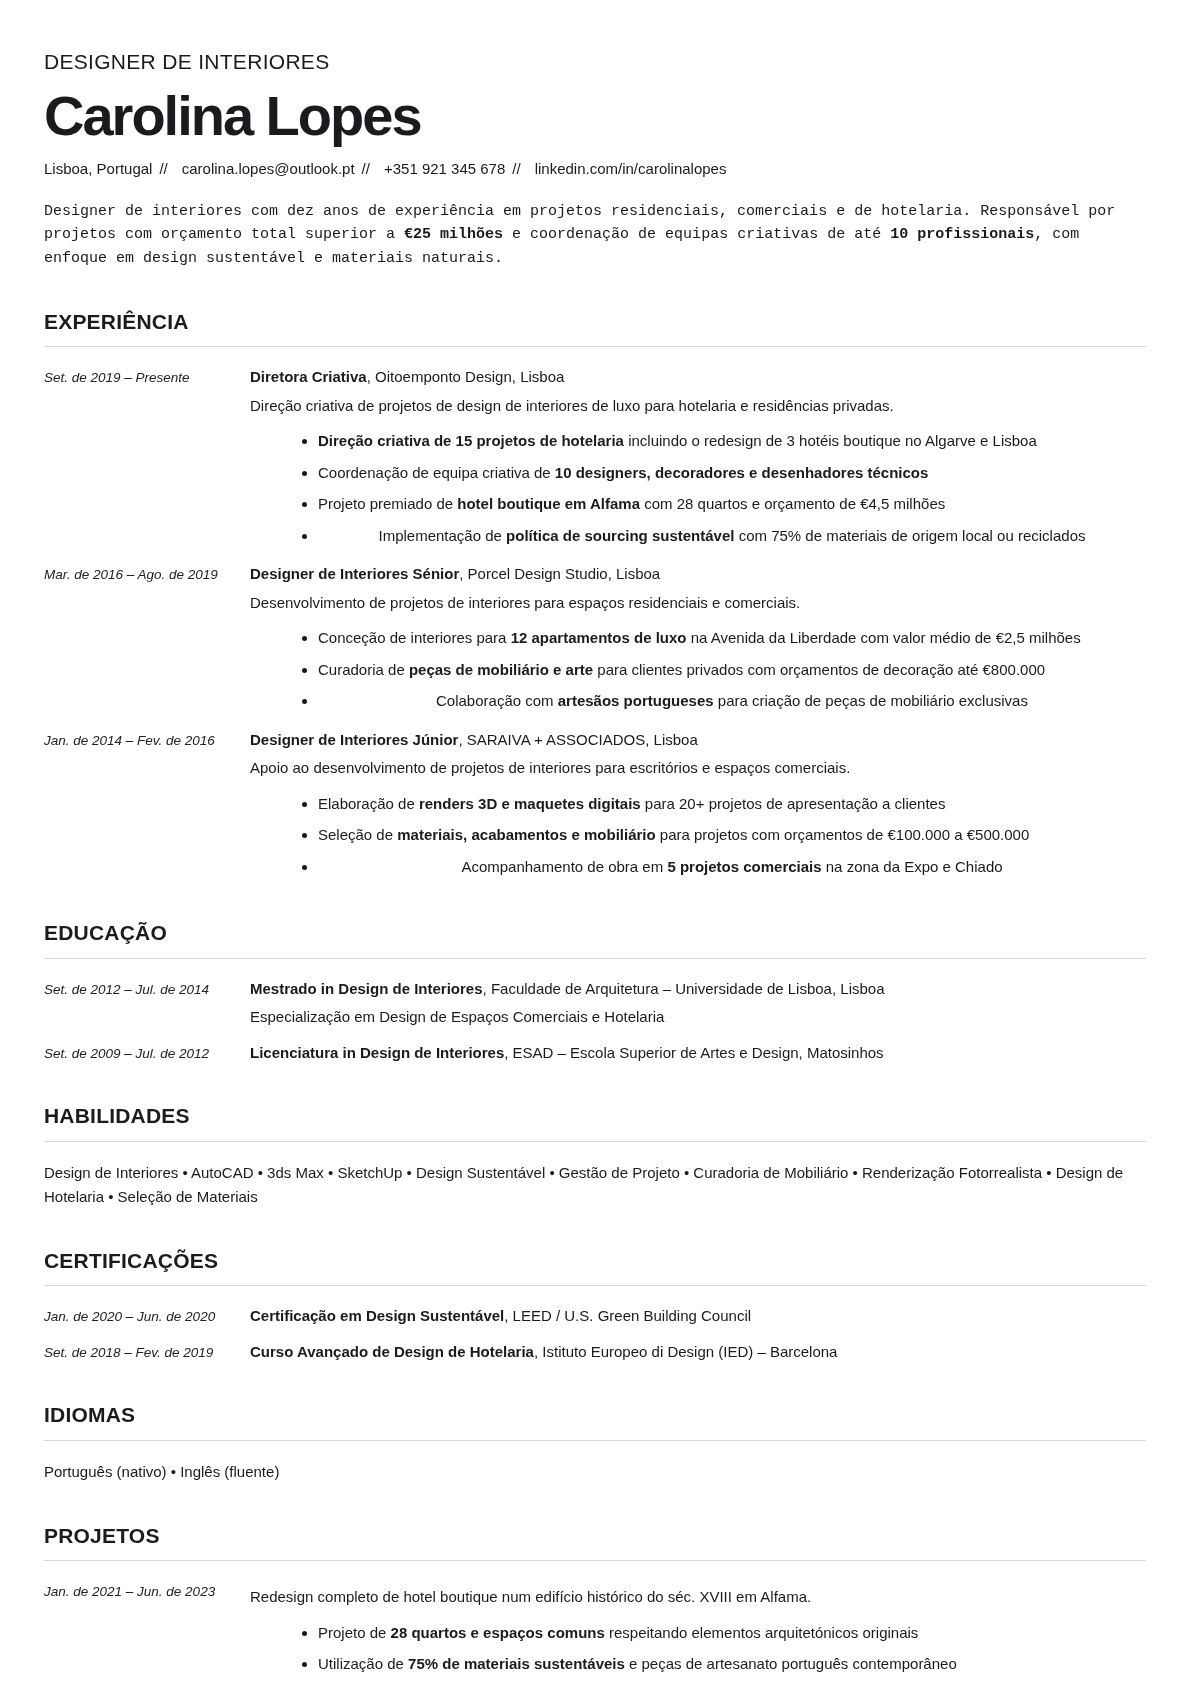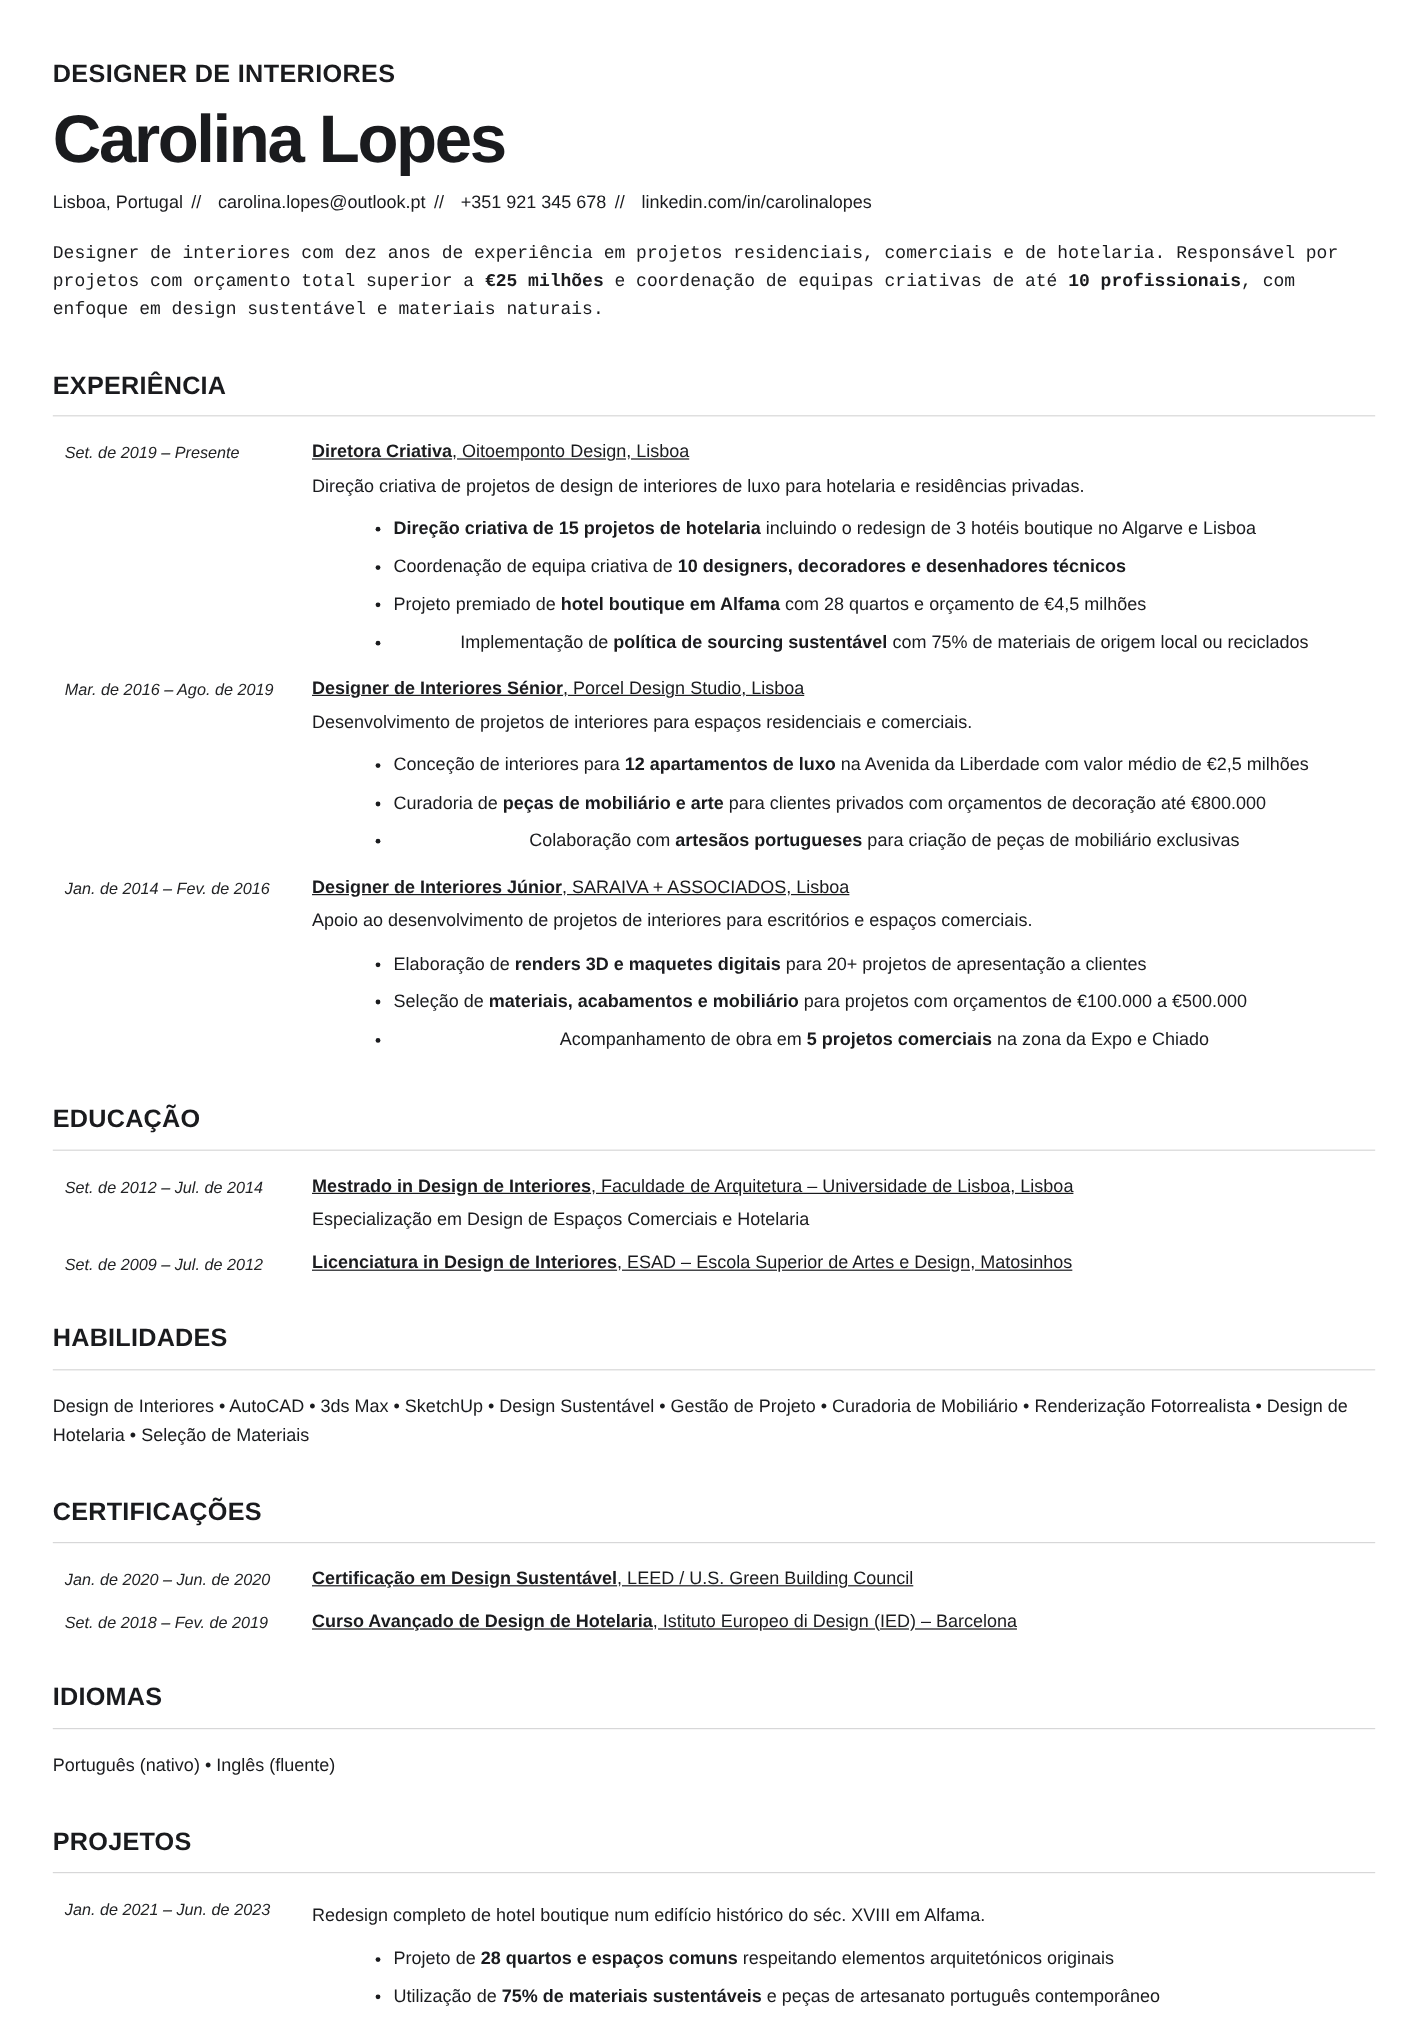--- a/index.html
+++ b/index.html
@@ -3,39 +3,39 @@
 <meta charset="utf-8">
 <style>
   html,body{margin:0;padding:0;background:#ffffff;}
   .page{
     width:1190px;min-height:1683px;box-sizing:border-box;
     padding:46px 44px 40px 44px;background:#ffffff;color:#1a1b1e;
     font-family:"Liberation Sans","DejaVu Sans",sans-serif;
     font-size:15px;line-height:1.5;
   }
   
-  .overline{font-size:21px;font-weight:700;letter-spacing:0.3px;}
+  .overline{font-size:21px;font-weight:400;letter-spacing:0.3px;}
   .name{margin:10px 0 0 0;font-size:56px;font-weight:700;letter-spacing:-2px;line-height:1.0;}
   .contact{margin-top:14px;font-size:15px;white-space:nowrap;}
   .contact-sep{margin:0 14px 0 7px;}
   .summary{margin:20px 0 0 0;line-height:1.55;font-family:Liberation Mono, monospace;}
   b{font-weight:700;}
   
   .section{margin-top:36px;}
   .section-heading{
     margin:0;font-size:21px;font-weight:700;letter-spacing:0.2px;
     padding-bottom:9px;border-bottom:1px solid #d7d7d8;
   }
   .section-body{padding-top:19px;}
   .section-text{margin:0;line-height:1.6;}
   
-  .entry{display:grid;grid-template-columns:206px 1fr;align-items:start;margin-left:10px;}
+  .entry{display:grid;grid-template-columns:206px 1fr;align-items:start;}
   .entry + .entry{margin-top:13px;}
   .entry-date{font-style:italic;font-size:13.5px;color:#222325;padding-top:2px;}
-  .entry-title{line-height:1.5;text-decoration:underline;}
+  .entry-title{line-height:1.5;}
   .entry-desc{margin:6px 0 0 0;}
   .bullets{margin:13px 0 3px 0;padding-left:68px;list-style:disc outside;}
   .bullets li{margin-bottom:9px;}
   .bullets li:last-child{margin-bottom:0;text-align:center;}
 </style>
 </head>
 <body>
 
 <div class="page">
   <header>

